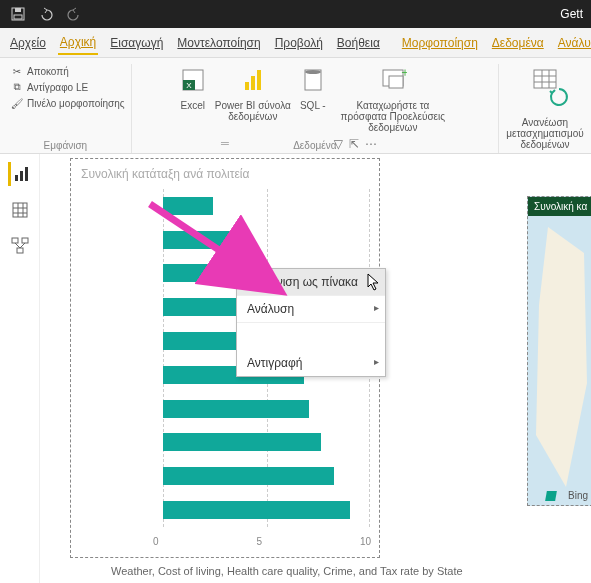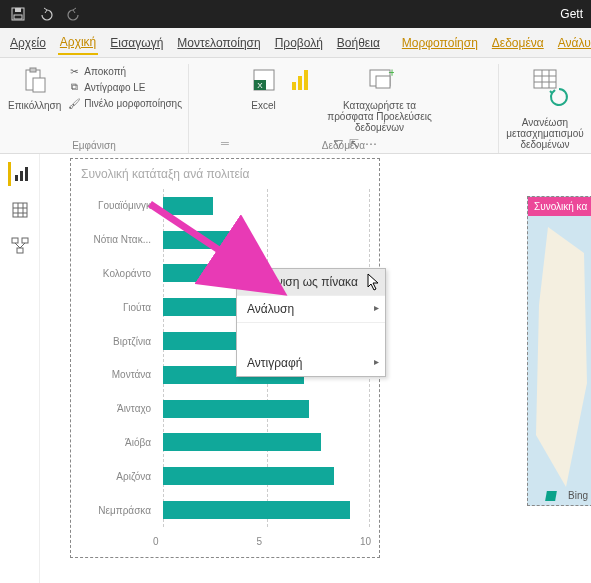--- a/index.html
+++ b/index.html
@@ -52,21 +52,21 @@
   .ctx-menu { position:absolute; width:150px; background:#fff; border:1px solid #bbb; box-shadow:2px 2px 4px rgba(0,0,0,0.15); font-size:12px; }
   .ctx-item { padding:6px 10px; border-bottom:1px solid #eee; color:#333; position:relative; }
   .ctx-item:last-child { border-bottom:none;margin-top:27px; }
   .ctx-item.has-sub::after { content:"▸"; position:absolute; right:6px; color:#666; font-size:10px; }
   .ctx-item.hover { background:#e9e9e9; }
   .cursor { position:absolute; width:14px; height:18px; }
 
   .arrow-annotation { position:absolute; z-index:50; }
 
   .map-panel { position:absolute; right:-2px; top:42px; width:66px; height:310px; border:1px dashed #888; background:#cfe5f0; overflow:hidden; }
-  .map-panel .map-header { background:#ec4899; color:#fff; font-size:10px; padding:4px 6px; white-space:nowrap; }
+  .map-panel .map-header { background:#14532d; color:#fff; font-size:10px; padding:4px 6px; white-space:nowrap; }
   .map-land { position:absolute; left:2px; top:30px; width:60px; height:260px; background:#f4efe0; clip-path: polygon(30% 0, 90% 10%, 95% 60%, 60% 100%, 10% 80%, 15% 30%); }
   .bing { position:absolute; right:4px; bottom:4px; font-size:10px; color:#555; display:flex; align-items:center; gap:12px; }
   .bing-logo { width:10px; height:10px; background:#0aa28a; transform: skewX(-10deg); }
 
   svg { display:block; }
 </style>
 </head>
 <body>
 
 <div class="titlebar">
@@ -101,30 +101,20 @@
   <span>Βοήθεια</span>
   <span class="accent" style="margin-left:8px">Μορφοποίηση</span>
   <span class="accent">Δεδομένα</span>
   <span class="accent">Ανάλυση</span>
 </div>
 
 <div class="ribbon">
 
   <div class="ribbon-group">
     <div class="rib-row">
-      <div class="rib-col">
-        <span class="rib-icon">
-          <svg width="28" height="28" viewBox="0 0 28 28">
-              <rect x="5" y="4" width="14" height="20" fill="#fff" stroke="#888"></rect>
-              <rect x="9" y="2" width="6" height="4" fill="#ccc" stroke="#888"></rect>
-              <rect x="12" y="12" width="12" height="14" fill="#fff" stroke="#888"></rect>
-            </svg>
-        </span>
-        <span>Επικόλληση</span>
-      </div>
       <div class="rib-side">
         <div class="row">
           <span class="mini">✂</span>
           <span>Αποκοπή</span>
         </div>
         <div class="row">
           <span class="mini">⧉</span>
           <span>Αντίγραφο LE</span>
         </div>
         <div class="row">
@@ -149,20 +139,30 @@
         <span>Excel</span>
       </div>
       <div class="rib-col">
         <span class="rib-icon">
           <svg width="28" height="28">
               <rect x="6" y="16" width="4" height="8" fill="#f2c811"></rect>
               <rect x="12" y="10" width="4" height="14" fill="#f2c811"></rect>
               <rect x="18" y="4" width="4" height="20" fill="#f2c811"></rect>
             </svg>
         </span>
+        <span>Power BI σύνολα δεδομένων</span>
+      </div>
+      <div class="rib-col">
+        <span class="rib-icon">
+          <svg width="28" height="28">
+              <rect x="6" y="4" width="16" height="20" fill="#fff" stroke="#888"></rect>
+              <ellipse cx="14" cy="6" rx="8" ry="2" fill="#888"></ellipse>
+            </svg>
+        </span>
+        <span>SQL -</span>
       </div>
       <div class="rib-col" style="max-width:120px">
         <span class="rib-icon">
           <svg width="28" height="28">
               <rect x="4" y="4" width="20" height="16" fill="#fff" stroke="#888"></rect>
               <rect x="10" y="10" width="14" height="12" fill="#fff" stroke="#888"></rect>
               <text x="20" y="10" font-size="12" fill="#3a3">＋</text>
             </svg>
         </span>
         <span>Καταχωρήστε τα πρόσφατα Προελεύσεις δεδομένων</span>
@@ -237,32 +237,20 @@
       </div>
 
       <div class="chart-title">Συνολική κατάταξη ανά πολιτεία</div>
 
       <div class="chart-area">
         <div class="gridlines">
           <div class="gl" style="left:0%"></div>
           <div class="gl" style="left:50%"></div>
           <div class="gl" style="left:99%"></div>
         </div>
-        <div class="y-labels" id="y-labels">
-            <div>Γουαϊόμινγκ</div>
-            <div>Νότια Ντακ...</div>
-            <div>Κολοράντο</div>
-            <div>Γιούτα</div>
-            <div>Βιρτζίνια</div>
-            <div>Μοντάνα</div>
-            <div>Άινταχο</div>
-            <div>Άιόβα</div>
-            <div>Αριζόνα</div>
-            <div>Νεμπράσκα</div>
-          </div>
         <div class="bars" id="bars">
             <div class="bar-row">
               <div class="bar" style="width: 24%; background: rgb(16, 168, 154);"></div>
             </div>
             <div class="bar-row">
               <div class="bar" style="width: 38%; background: rgb(16, 168, 154);"></div>
             </div>
             <div class="bar-row">
               <div class="bar" style="width: 48%; background: rgb(16, 168, 154);"></div>
             </div>
@@ -288,20 +276,21 @@
               <div class="bar" style="width: 90%; background: rgb(16, 168, 154);"></div>
             </div>
           </div>
       </div>
       <div class="x-labels" id="x-labels">
           <span>0</span>
           <span>5</span>
           <span>10</span>
         </div>
 
+      <div class="subtitle-cut">Weather, Cost of living, Health care quality, Crime, and Tax rate by State</div>
     </div>
 
     <svg class="arrow-annotation" style="left:100px; top:40px" width="160" height="110">
       <defs>
           <marker id="ah" markerWidth="12" markerHeight="12" refX="9" refY="6" orient="auto">
         <path d="M0 0 L12 6 L0 12 Z" fill="#e83ab5"></path>
       </marker>
         </defs>
       <line x1="10" y1="10" x2="130" y2="90" stroke="#e83ab5" stroke-width="7" marker-end="url(#ah)"></line>
     </svg>

